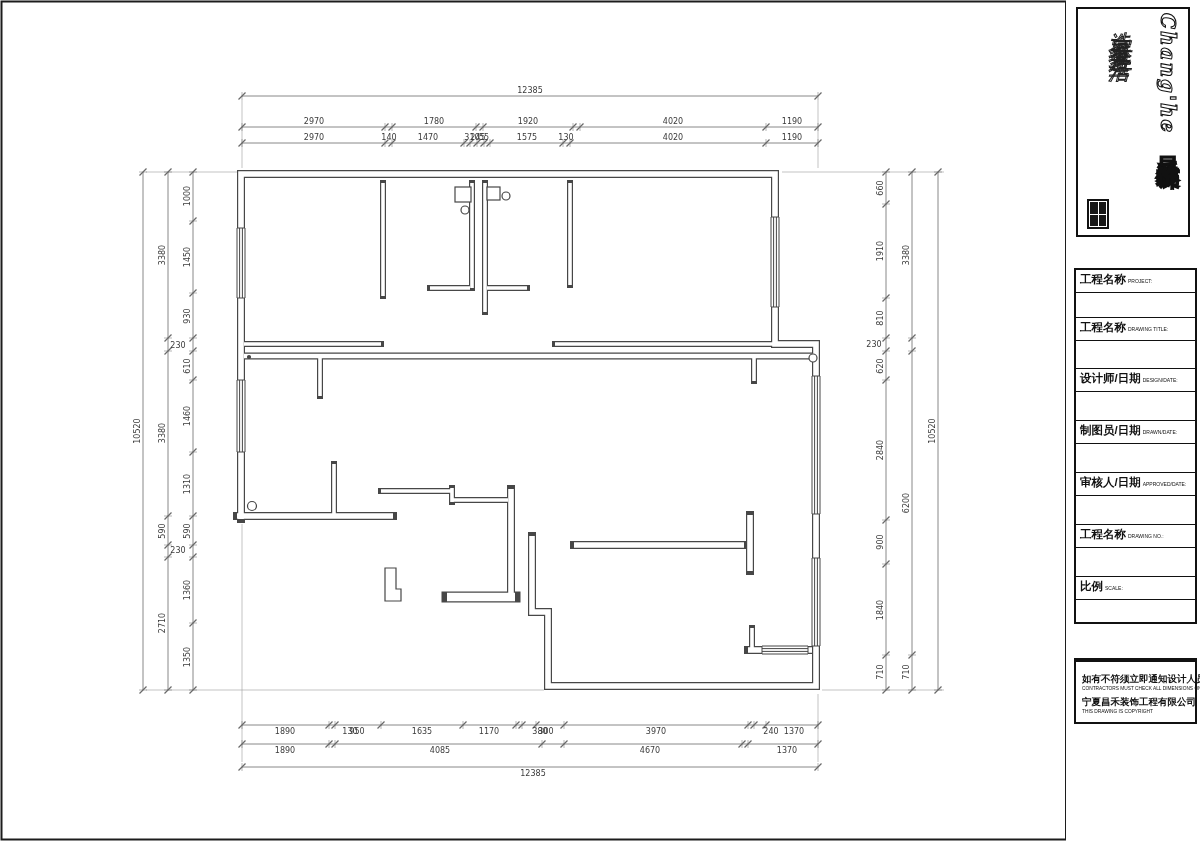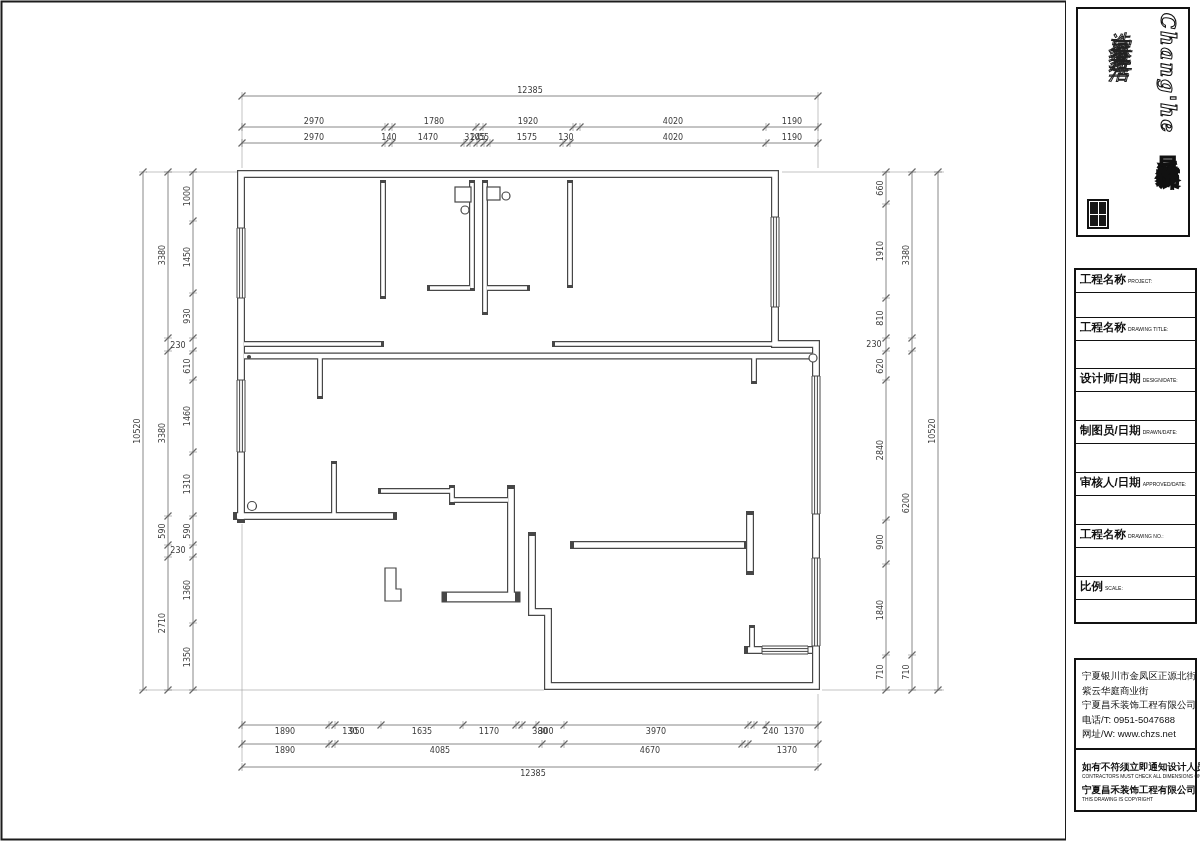--- a/index.html
+++ b/index.html
@@ -433,27 +433,20 @@
         </div>
         <div class="tb-val" style="height: 28px;"></div>
         <div class="tb-label">
           <span class="cjk">比例</span>
           <span class="sub">SCALE:</span>
         </div>
         <div class="tb-val" style="height: 22px;"></div>
       </div>
 
     <div class="addr">
-      <div class="addr-lines" id="addr">
-          <div>宁夏银川市金凤区正源北街</div>
-          <div>紫云华庭商业街</div>
-          <div>宁夏昌禾装饰工程有限公司</div>
-          <div>电话/T: 0951-5047688</div>
-          <div>网址/W: www.chzs.net</div>
-        </div>
       <div class="notes" id="notes">
           <div class="note-cn">如有不符须立即通知设计人员</div>
           <div class="note-en">CONTRACTORS MUST CHECK ALL DIMENSIONS ON SITE</div>
           <div class="note-cn">宁夏昌禾装饰工程有限公司</div>
           <div class="note-en">THIS DRAWING IS COPYRIGHT</div>
         </div>
     </div>
   </div>
 </div>
 

